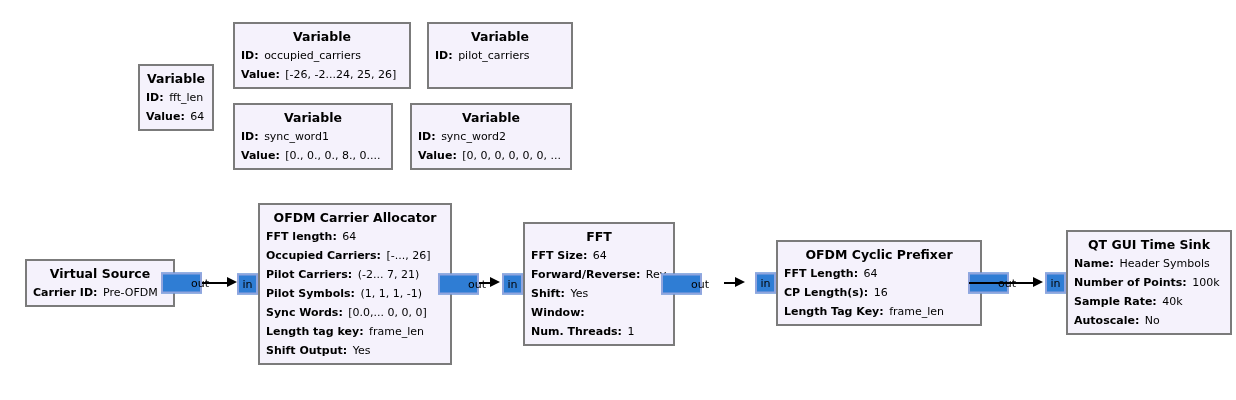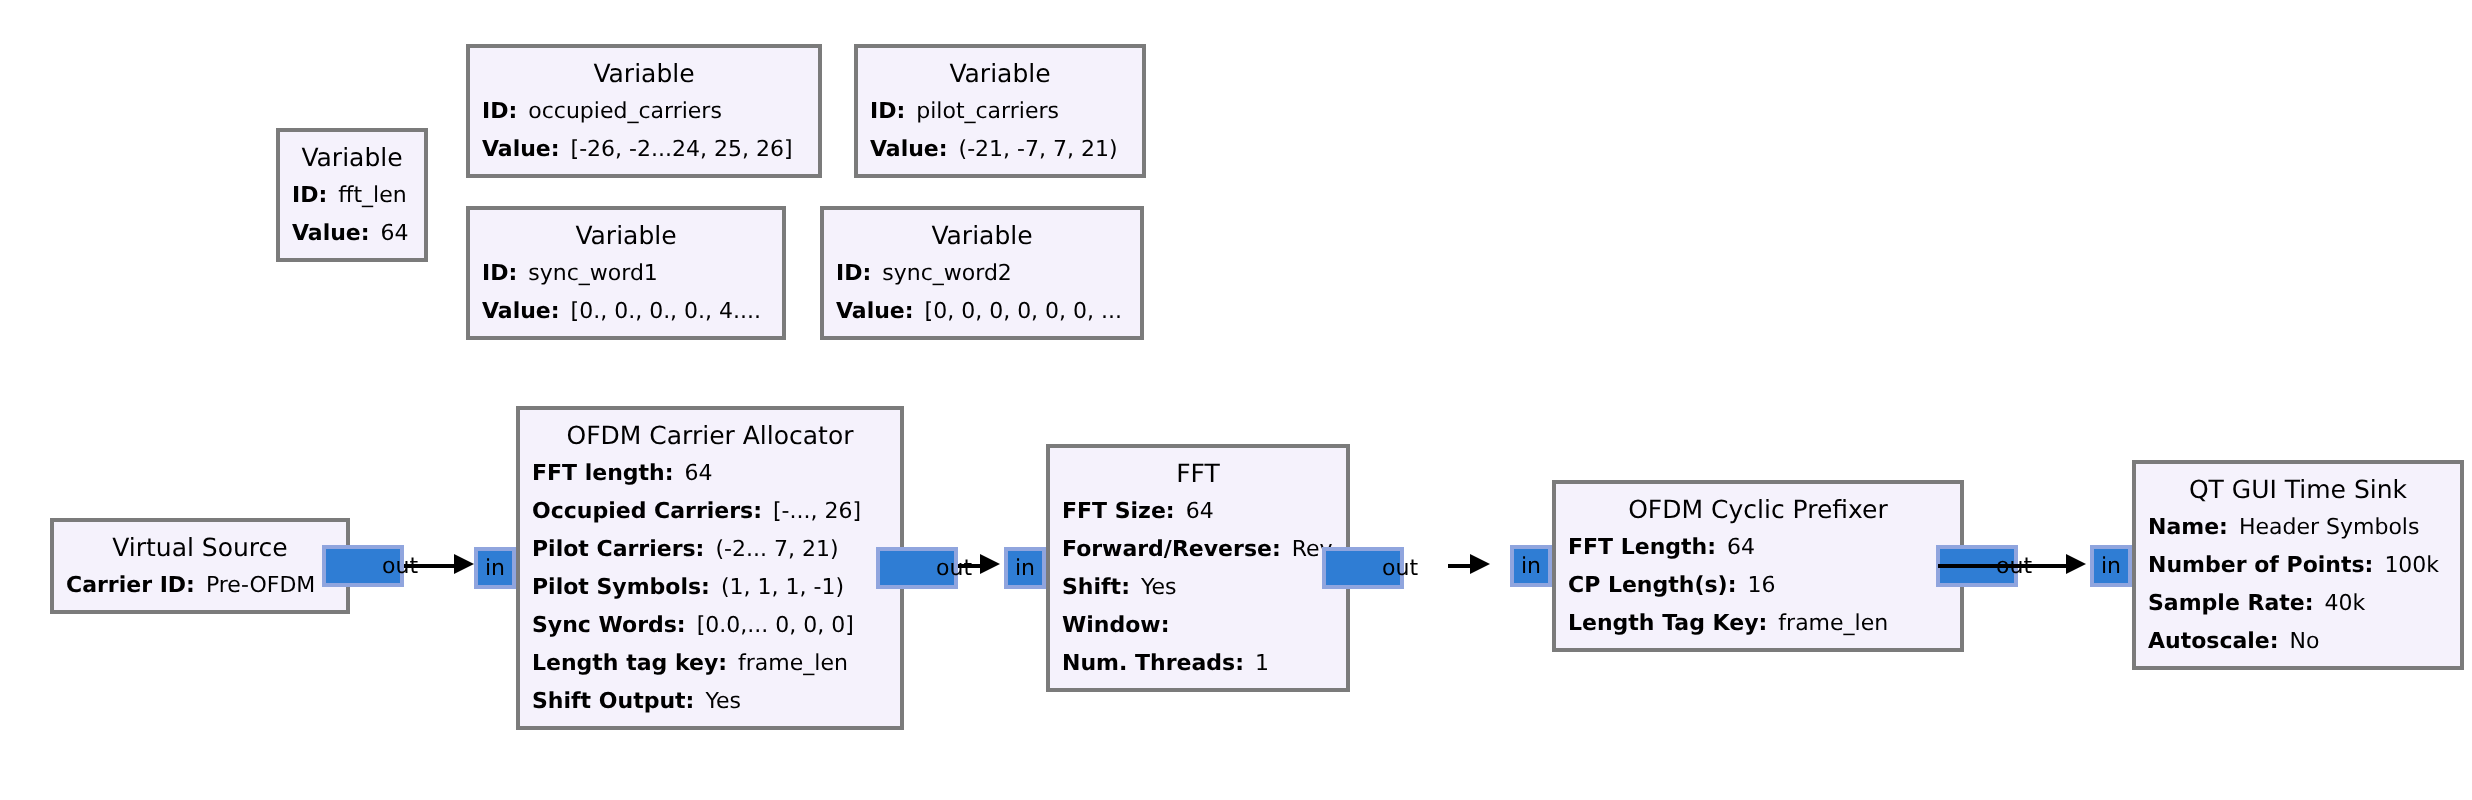--- a/index.html
+++ b/index.html
@@ -15,21 +15,21 @@
   }
 
   .block {
     position: absolute;
     background: #f5f2fc;
     border: 2px solid #7b7b7b;
     padding: 3px 6px;
     color: #000;
   }
   .block .title {
-    font-weight: normal;
+    font-weight: bold;
     font-size: 12.5px;
     line-height: 19px;
     text-align: center;
     white-space: nowrap;
     overflow: hidden;
   }
   .block .param {
     font-size: 11px;
     line-height: 19px;
     white-space: nowrap;
@@ -83,27 +83,26 @@
 
   <div class="block" style="left:233px; top:22px; width:178px; height:67px;">
     <div class="title">Variable</div>
     <div class="param"><span class="k">ID:</span> <span class="v">occupied_carriers</span></div>
     <div class="param"><span class="k">Value:</span> <span class="v">[-26, -2...24, 25, 26]</span></div>
   </div>
 
   <div class="block" style="left:427px; top:22px; width:146px; height:67px;">
     <div class="title">Variable</div>
     <div class="param"><span class="k">ID:</span> <span class="v">pilot_carriers</span></div>
-    <div class="param"><span class="k">Value:</span> <span class="v">(-21, -7, 7, 21)</span></div>
   </div>
 
   <div class="block" style="left:233px; top:103px; width:160px; height:67px;">
     <div class="title">Variable</div>
     <div class="param"><span class="k">ID:</span> <span class="v">sync_word1</span></div>
-    <div class="param"><span class="k">Value:</span> <span class="v">[0., 0., 0., 0., 4....</span></div>
+    <div class="param"><span class="k">Value:</span> <span class="v">[0., 0., 0., 8., 0....</span></div>
   </div>
 
   <div class="block" style="left:410px; top:103px; width:162px; height:67px;">
     <div class="title">Variable</div>
     <div class="param"><span class="k">ID:</span> <span class="v">sync_word2</span></div>
     <div class="param"><span class="k">Value:</span> <span class="v">[0, 0, 0, 0, 0, 0, ...</span></div>
   </div>
 
   <div class="block" style="left:25px; top:259px; width:150px; height:48px;">
     <div class="title">Virtual Source</div>

